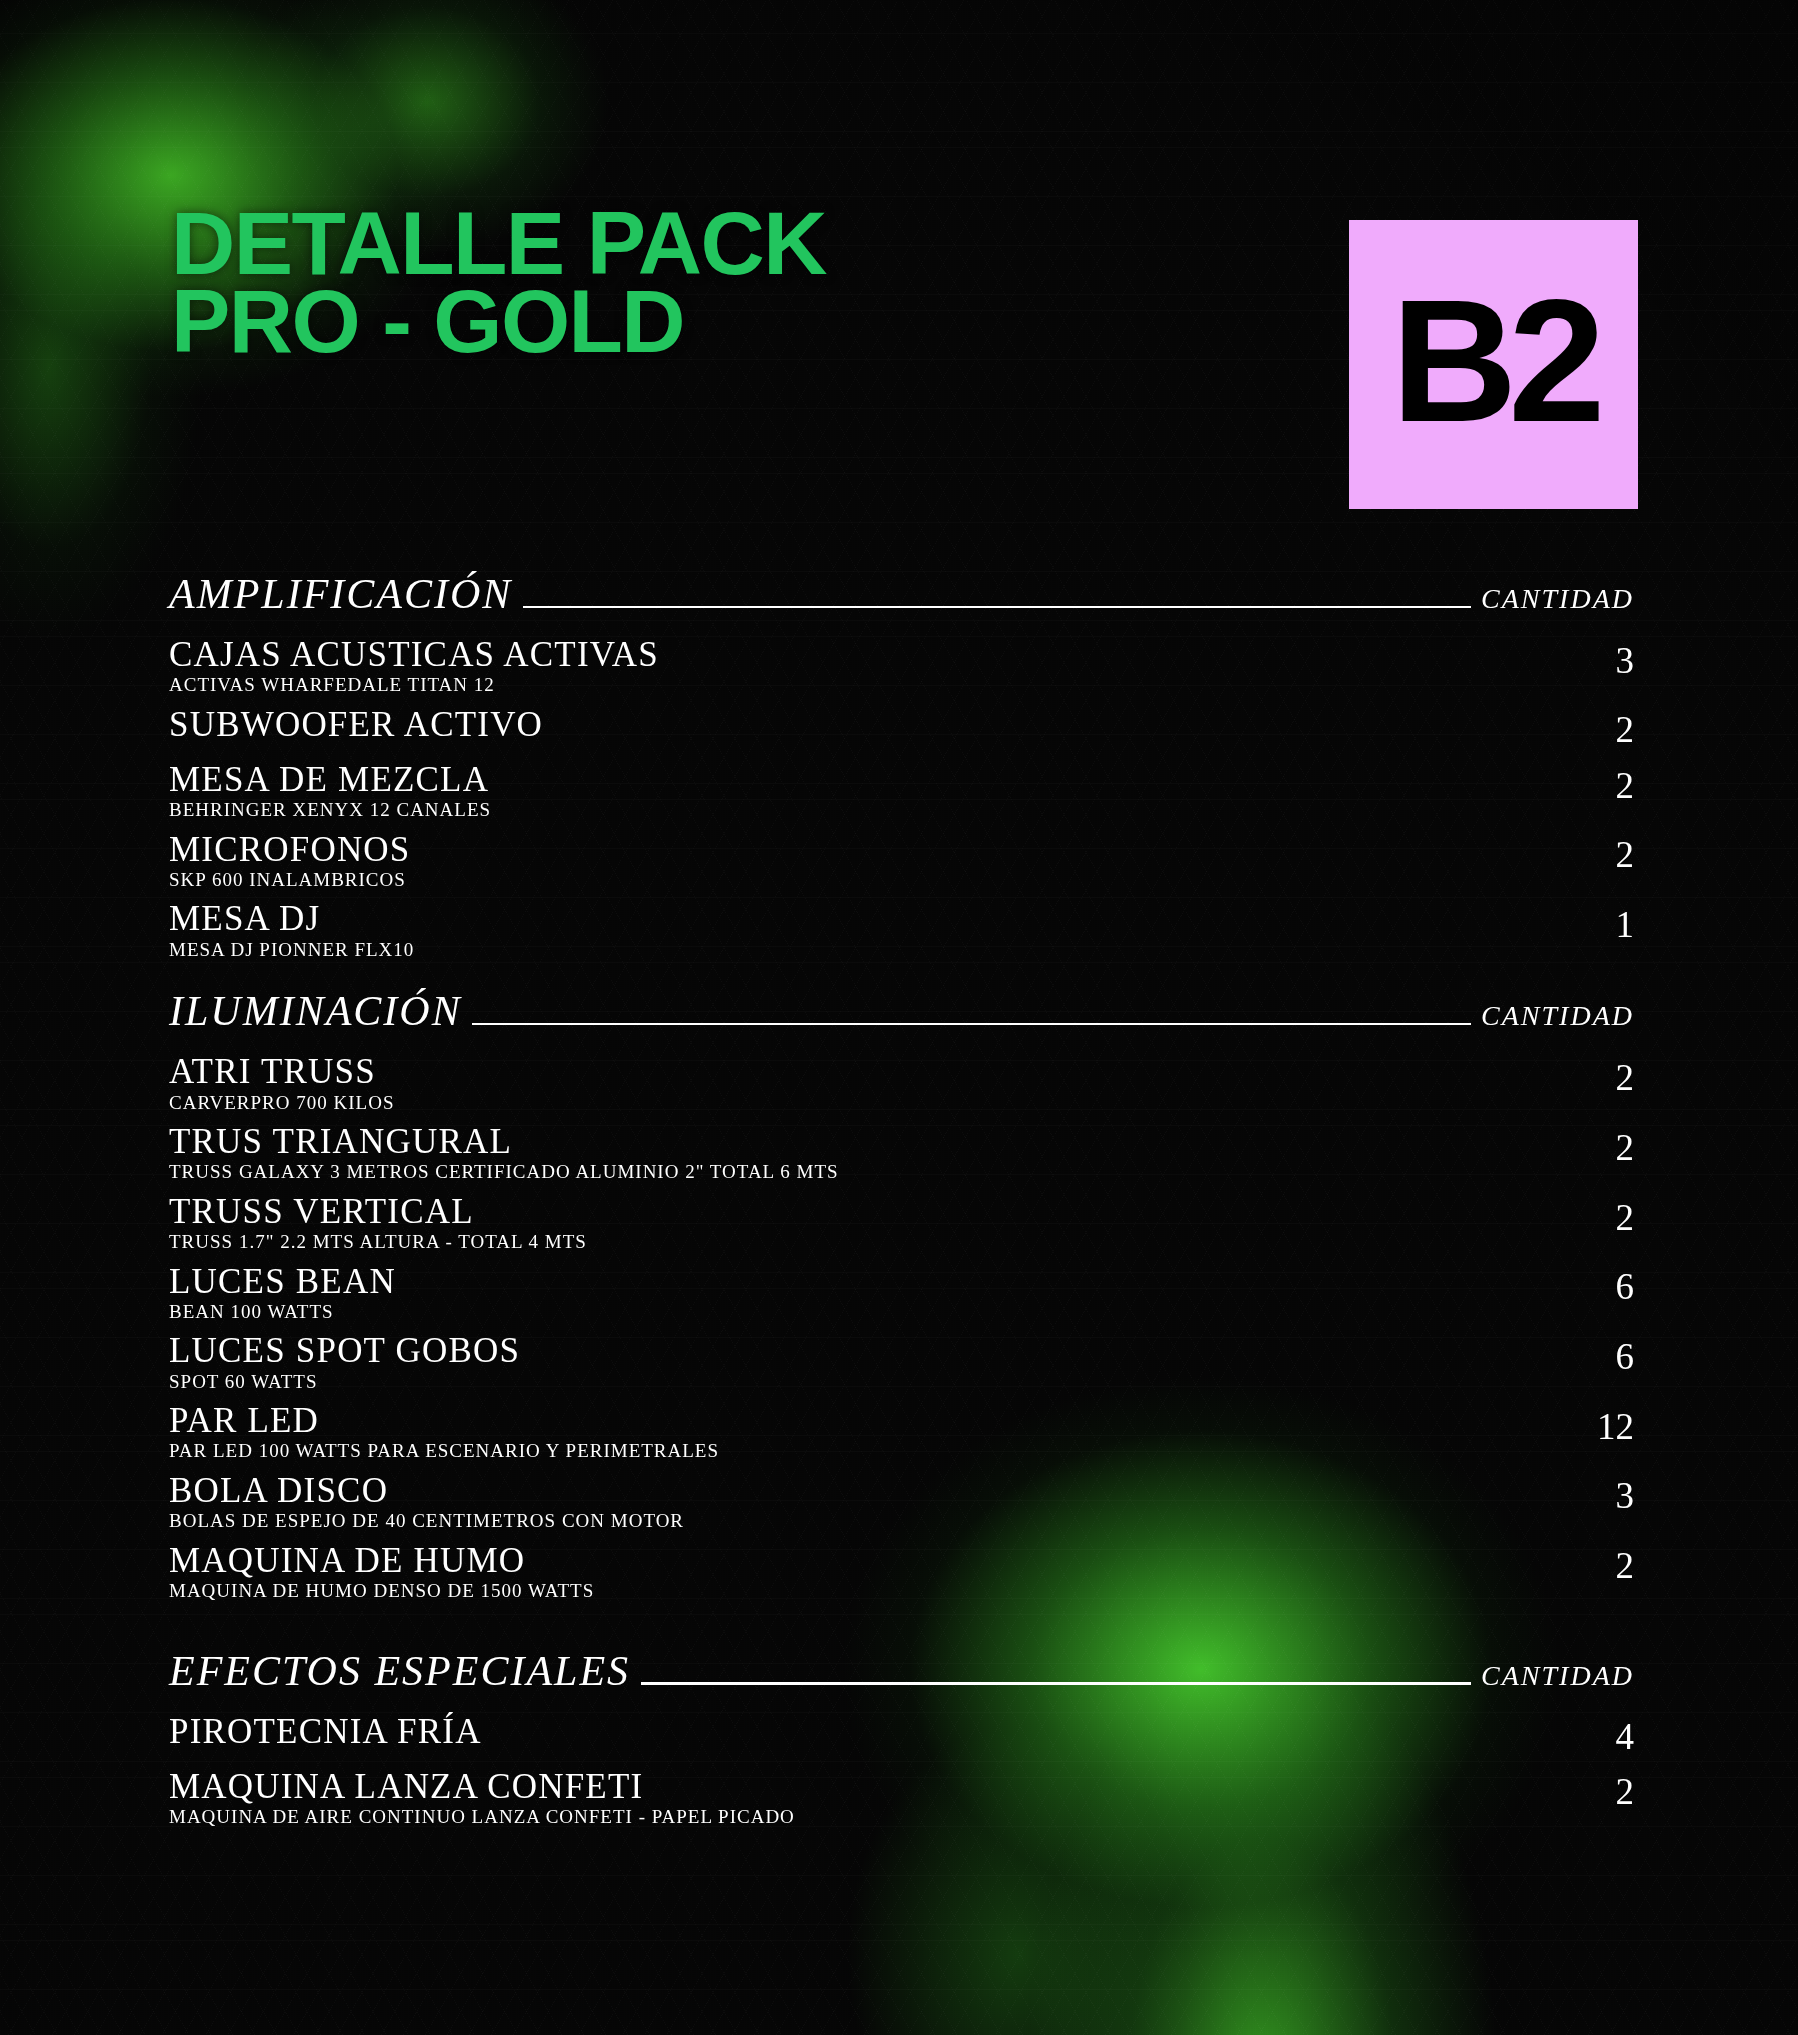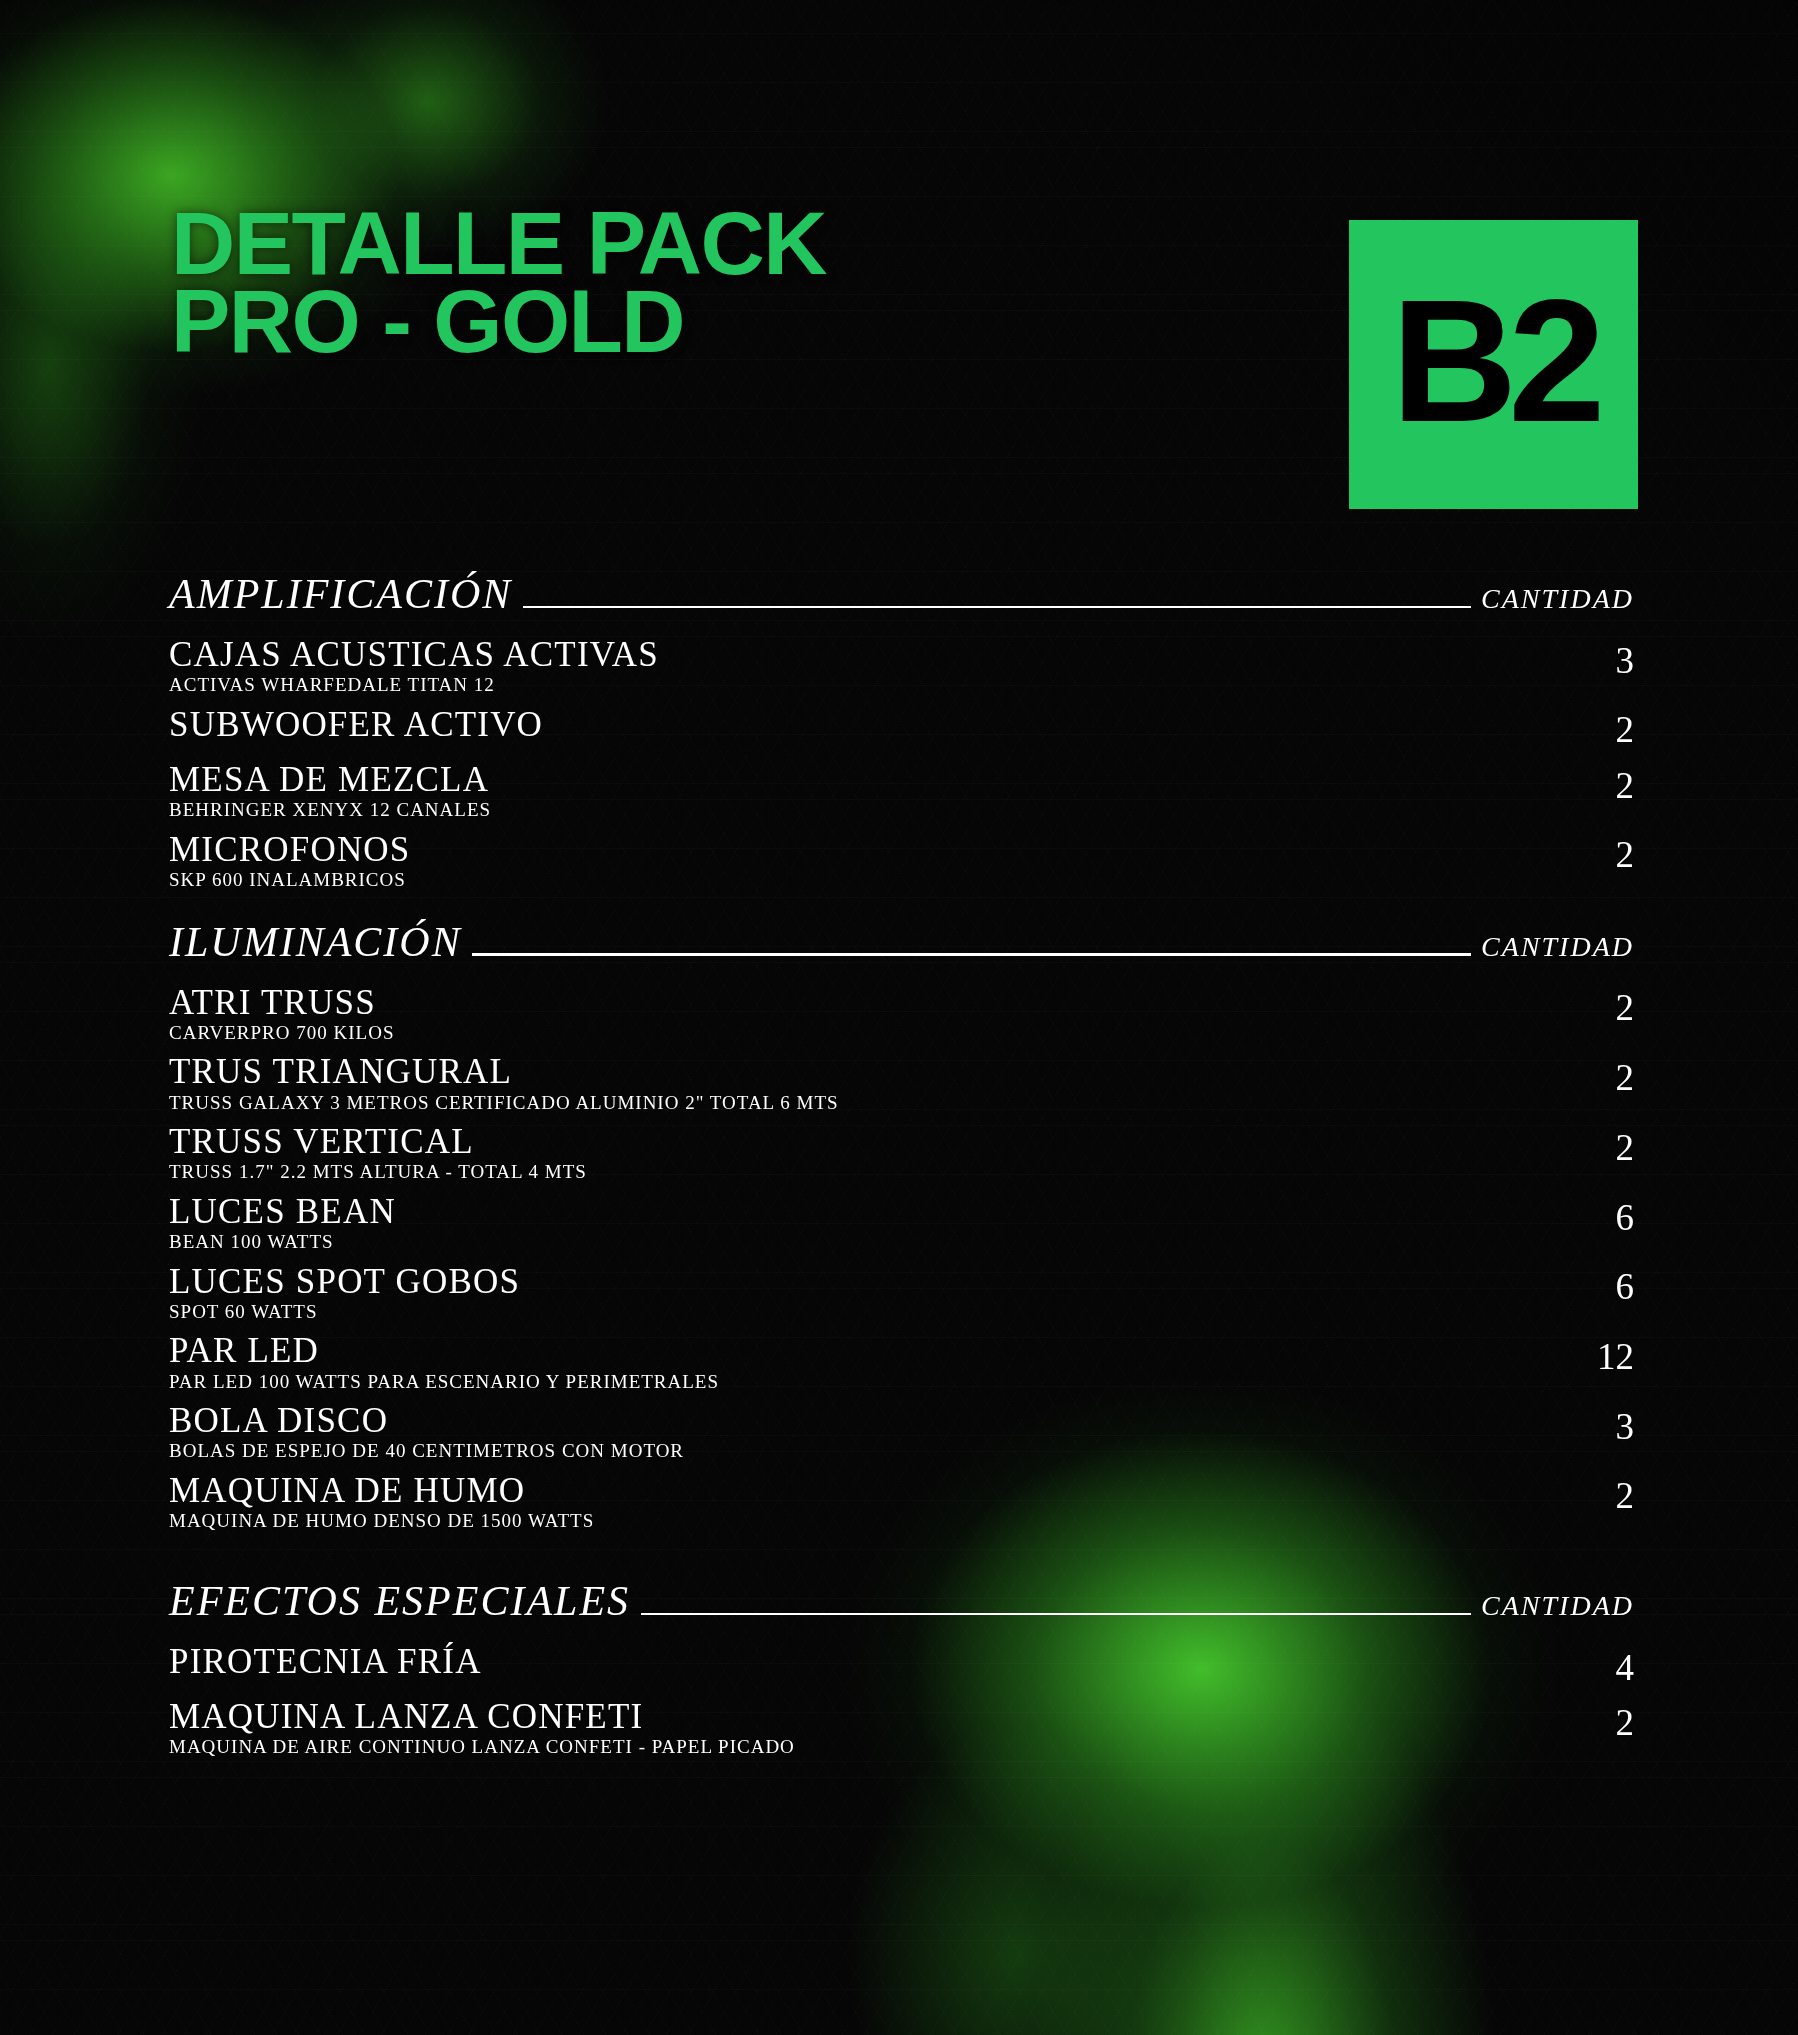--- a/index.html
+++ b/index.html
@@ -82,21 +82,21 @@
     line-height: 0.88;
     letter-spacing: -1.6px;
     color: #22c55e;
     text-shadow: 0 0 10.6px rgba(0,0,0,0.55);
   }
   .title .line2 { display: block; }
 
   .logo {
     width: 289px;
     height: 289px;
-    background: #22c55e;
+    background: #f0abfc;
     display: flex;
     align-items: center;
     justify-content: center;
     margin-top: 16.3px;
     margin-right: 5.7px;
   }
   .logo-text {
     font-family: "Liberation Sans", sans-serif;
     font-weight: bold;
     font-size: 175px;
@@ -226,20 +226,27 @@
         </div>
 
         <div class="row">
           <div class="row-texts">
             <div class="row-name">MICROFONOS</div>
             <div class="row-desc">SKP 600 INALAMBRICOS</div>
           </div>
           <div class="row-qty">2</div>
         </div>
 
+        <div class="row">
+          <div class="row-texts">
+            <div class="row-name">MESA DJ</div>
+            <div class="row-desc">MESA DJ PIONNER FLX10</div>
+          </div>
+          <div class="row-qty">1</div>
+        </div>
       </div>
 
       <div class="section" style="margin-top:27px;">
         <div class="section-head">
           <div class="section-title">ILUMINACIÓN</div>
           <div class="section-rule"></div>
           <div class="section-qty">CANTIDAD</div>
         </div>
 
         <div class="row">

